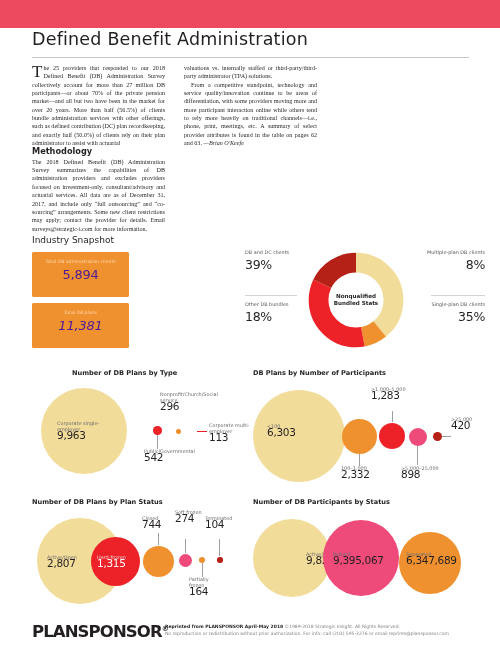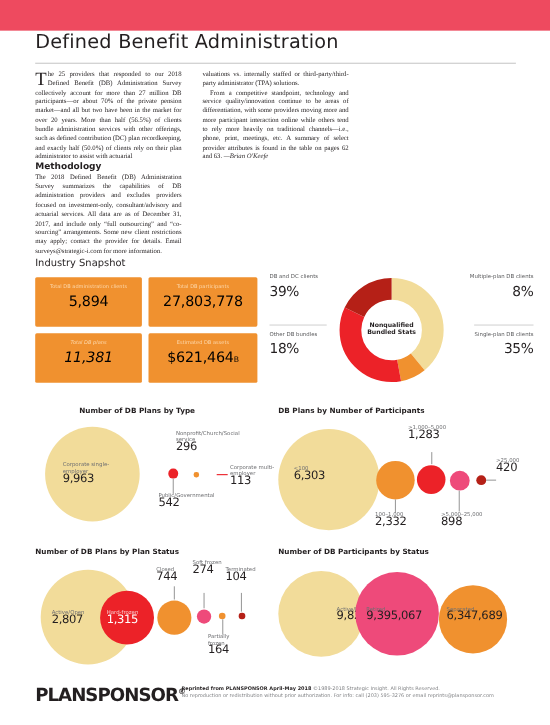--- a/index.html
+++ b/index.html
@@ -70,21 +70,21 @@
     position: absolute; background: #f0912f; border-radius: 1.5px;
     color: #ffffff; text-align: center;
   }
   .statbox .lab {
     font-family: "DejaVu Sans", sans-serif;
     font-size: 4.6px; line-height: 5.6px; color: #fdd9ad;
     padding-top: 7px;
   }
   .statbox .val {
     font-family: "DejaVu Sans", sans-serif;
-    font-size: 13px; color: #000000; font-weight: 400;
+    font-size: 13px; color: #4c1d95; font-weight: 400;
     margin-top: 2px; letter-spacing: -0.2px;
   }
   .statbox .val .suf { font-size: 7px; }
   .sb1 { left: 0;   top: 0;  width: 97px; height: 45px; }
   .sb2 { left: 103px; top: 0;  width: 99px; height: 45px; }
   .sb3 { left: 0;   top: 51px; width: 97px; height: 45px; font-style: italic; }
   .sb4 { left: 103px; top: 51px; width: 99px; height: 45px; }
 
   
   .donut-wrap { position: absolute; left: 245px; top: 248px; width: 240px; height: 104px; }
@@ -164,31 +164,23 @@
   <div class="clear"></div>
 </div>
 
 <div class="sec-head" style="left:32px; top:235px;">Industry Snapshot</div>
 
 <div class="statgrid">
   <div class="statbox sb1" style="background: rgb(240, 145, 47);">
     <div class="lab">Total DB administration clients</div>
     <div class="val">5,894</div>
   </div>
-  <div class="statbox sb2" style="background: rgb(240, 145, 47);">
-    <div class="lab">Total DB participants</div>
-    <div class="val">27,803,778</div>
-  </div>
   <div class="statbox sb3" style="background: rgb(240, 145, 47);">
     <div class="lab">Total DB plans</div>
     <div class="val">11,381</div>
-  </div>
-  <div class="statbox sb4" style="background: rgb(240, 145, 47);">
-    <div class="lab">Estimated DB assets</div>
-    <div class="val"><span>$621,464</span><span class="suf">B</span></div>
   </div>
 </div>
 
 <div class="donut-wrap">
   <svg class="donut" viewBox="0 0 100 100">
     <g transform="translate(50,50) rotate(-90)">
       <circle r="36" fill="none" stroke-width="19" id="seg0" stroke="#f2dc9a" stroke-dasharray="88.21592171280139 137.97874934566372" stroke-dashoffset="0"></circle>
       <circle r="36" fill="none" stroke-width="19" id="seg1" stroke="#f0912f" stroke-dasharray="18.09557368467721 208.09909737378788" stroke-dashoffset="-88.21592171280139"></circle>
       <circle r="36" fill="none" stroke-width="19" id="seg2" stroke="#ec2228" stroke-dasharray="79.16813487046278 147.02653618800232" stroke-dashoffset="-106.3114953974786"></circle>
       <circle r="36" fill="none" stroke-width="19" id="seg3" stroke="#b52017" stroke-dasharray="40.715040790523716 185.4796302679414" stroke-dashoffset="-185.4796302679414"></circle>

